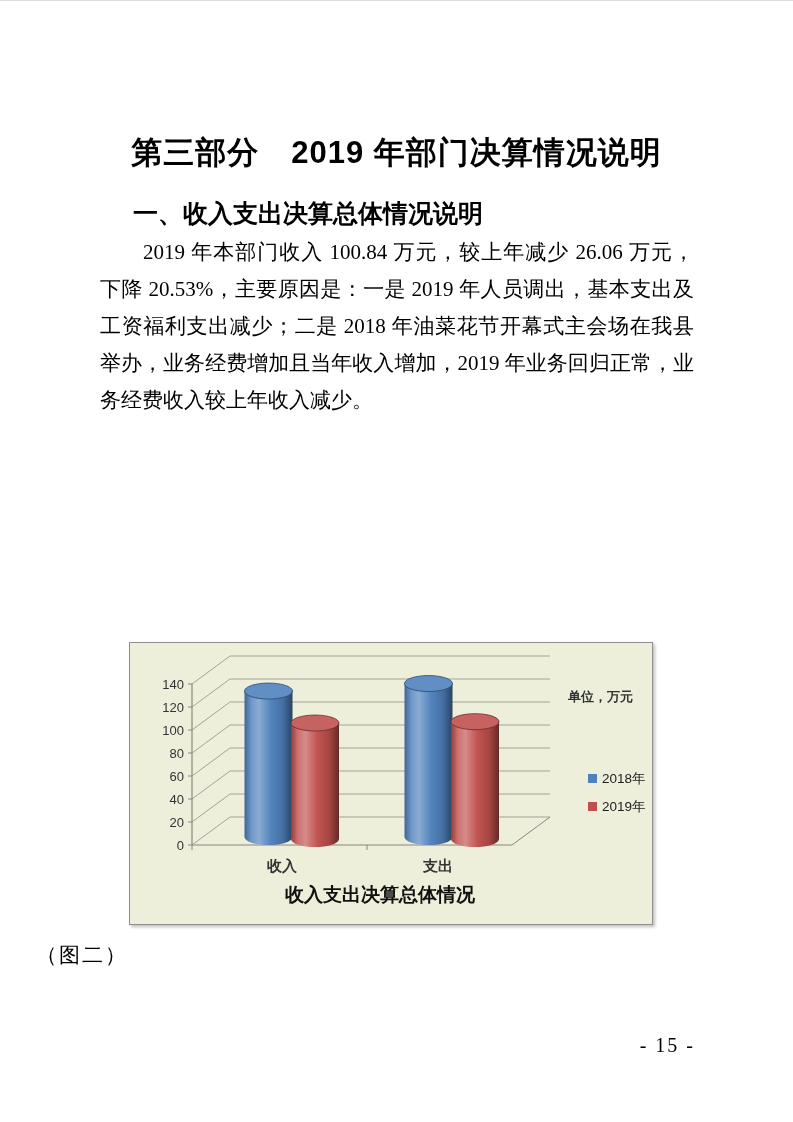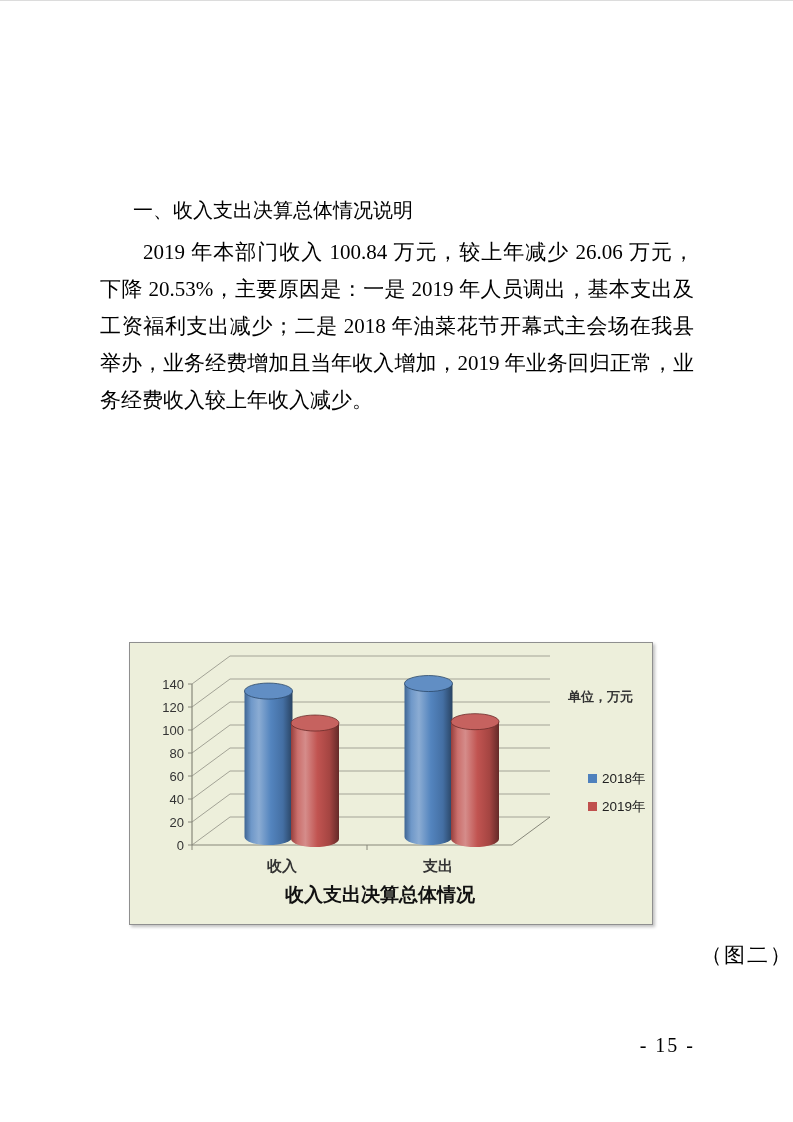--- a/index.html
+++ b/index.html
@@ -13,50 +13,51 @@
   .doc-title {
     position:absolute; top:131px; left:0; width:100%;
     text-align:center;
     font-family:"Liberation Sans","DejaVu Sans",sans-serif;
     font-weight:bold; font-size:31px; letter-spacing:1px;
     white-space:nowrap;
   }
   .section-heading {
     position:absolute; top:196px; left:133px;
     font-family:"Liberation Sans","DejaVu Sans",sans-serif;
-    font-weight:normal; font-size:20px;
+    font-weight:bold; font-size:25px;
   }
   .body-text {
     position:absolute; top:233px; left:100px; width:594px;
     font-size:21px; line-height:37px; text-align:justify;
   }
   .body-text p { margin:0 0 6px 0; text-indent:43px; }
   .chart-frame {
     position:absolute; left:129px; top:641px; width:524px; height:283px;
     background:#edefdb;
     border:1px solid #8f8f8f;
     box-shadow:2px 2px 3px rgba(0,0,0,0.25);
     box-sizing:border-box;
   }
   .chart-frame svg { display:block; }
   .figure-caption {
     position:absolute; top:940px; left:0; width:100%;
-    text-align:right; box-sizing:border-box;
+    text-align:left; padding-left:36px; box-sizing:border-box;
     font-size:21px; letter-spacing:2px;
   }
   .page-number {
     position:absolute; top:1033px; right:98px;
     font-size:20px; letter-spacing:2px;
   }
 </style>
 </head>
 <body>
 
 <div class="page">
 
+  <div class="doc-title">第三部分　2019 年部门决算情况说明</div>
 
   <div class="section-heading">一、收入支出决算总体情况说明</div>
 
   <div class="body-text">
     <p>2019 年本部门收入 100.84 万元，较上年减少 26.06 万元，下降 20.53%，主要原因是：一是 2019 年人员调出，基本支出及工资福利支出减少；二是 2018 年油菜花节开幕式主会场在我县举办，业务经费增加且当年收入增加，2019 年业务回归正常，业务经费收入较上年收入减少。</p>
   </div>
 
   <div class="chart-frame">
     <svg id="chart-svg" width="522" height="281" viewBox="0 0 522 281" xmlns="http://www.w3.org/2000/svg">
         <defs>

